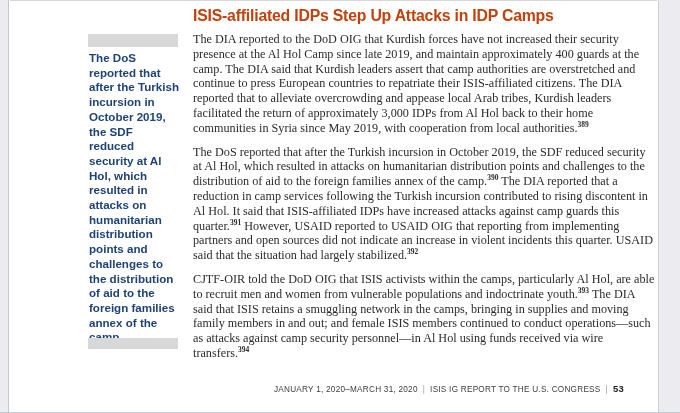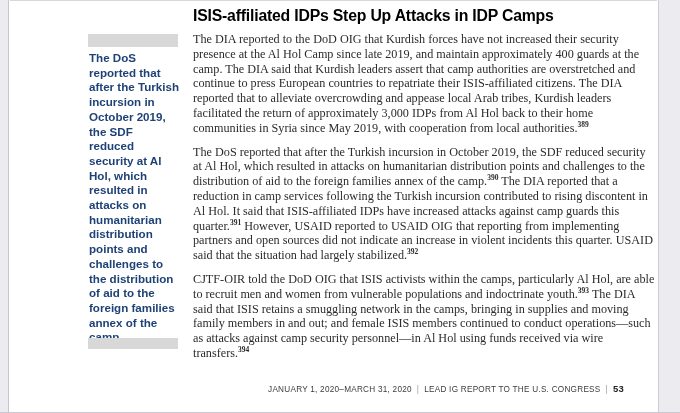--- a/index.html
+++ b/index.html
@@ -58,21 +58,21 @@
   }
   
   .main-col {
     position: absolute; left: 182px; top: 6px; width: 464px;
   }
   .headline {
     font-family: "Liberation Sans", sans-serif;
     font-weight: bold;
     font-size: 15.8px;
     letter-spacing: -0.2px;
-    color: #000000;
+    color: #c2410c;
     margin-bottom: 7px;
   }
   .body-para {
     font-family: "Liberation Serif", serif;
     font-size: 12.2px;
     line-height: 14.8px;
     color: #2b2b2b;
     margin-bottom: 9px;
   }
   .body-para sup {
@@ -113,19 +113,19 @@
     <div class="main-col">
       <div class="headline">ISIS-affiliated IDPs Step Up Attacks in IDP Camps</div>
       <div>
           <p class="body-para">The DIA reported to the DoD OIG that Kurdish forces have not increased their security presence at the Al Hol Camp since late 2019, and maintain approximately 400 guards at the camp. The DIA said that Kurdish leaders assert that camp authorities are overstretched and continue to press European countries to repatriate their ISIS-affiliated citizens. The DIA reported that to alleviate overcrowding and appease local Arab tribes, Kurdish leaders facilitated the return of approximately 3,000 IDPs from Al Hol back to their home communities in Syria since May 2019, with cooperation from local authorities.<sup>389</sup></p>
           <p class="body-para">The DoS reported that after the Turkish incursion in October 2019, the SDF reduced security at Al Hol, which resulted in attacks on humanitarian distribution points and challenges to the distribution of aid to the foreign families annex of the camp.<sup>390</sup> The DIA reported that a reduction in camp services following the Turkish incursion contributed to rising discontent in Al Hol. It said that ISIS-affiliated IDPs have increased attacks against camp guards this quarter.<sup>391</sup> However, USAID reported to USAID OIG that reporting from implementing partners and open sources did not indicate an increase in violent incidents this quarter. USAID said that the situation had largely stabilized.<sup>392</sup></p>
           <p class="body-para">CJTF-OIR told the DoD OIG that ISIS activists within the camps, particularly Al Hol, are able to recruit men and women from vulnerable populations and indoctrinate youth.<sup>393</sup> The DIA said that ISIS retains a smuggling network in the camps, bringing in supplies and moving family members in and out; and female ISIS members continued to conduct operations—such as attacks against camp security personnel—in Al Hol using funds received via wire transfers.<sup>394</sup></p>
         </div>
     </div>
 
     <div class="footer">
-      <span>JANUARY 1, 2020–MARCH 31, 2020</span><span class="sep">|</span><span>LEAD IG REPORT TO THE U.S. CONGRESS</span><span class="sep">|</span><span class="pagenum">53</span>
+      <span>JANUARY 1, 2020–MARCH 31, 2020</span><span class="sep">|</span><span>ISIS IG REPORT TO THE U.S. CONGRESS</span><span class="sep">|</span><span class="pagenum">53</span>
     </div>
 
   </div>
 
   <div class="hairline-bottom"></div>
 </div>
 
 </body></html>

